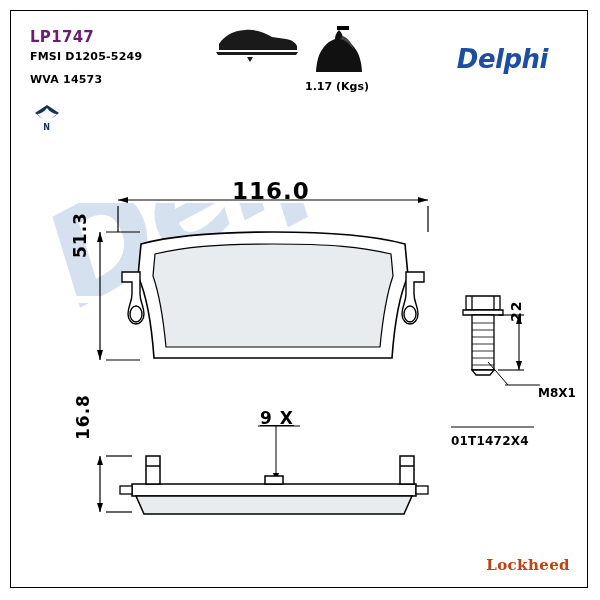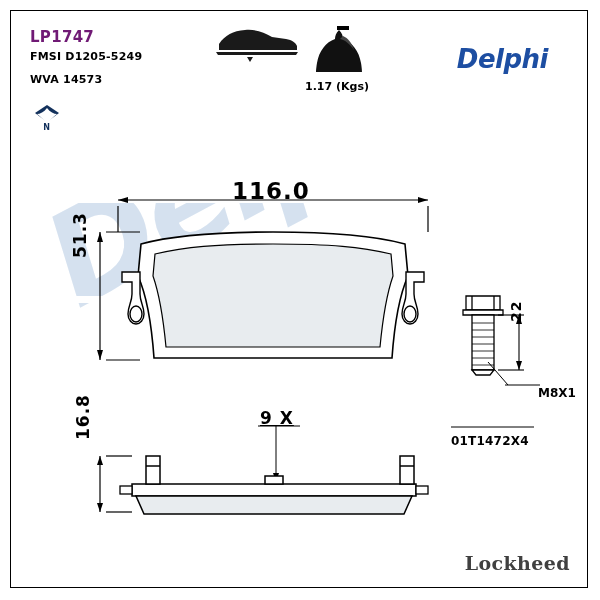--- a/index.html
+++ b/index.html
@@ -95,23 +95,23 @@
     font-weight: bold;
     font-style: italic;
     color: #1d4ea2;
     letter-spacing: -0.5px;
   }
   .lockheed {
     position: absolute;
     right: 30px;
     bottom: 26px;
     font-family: "DejaVu Serif", serif;
-    font-size: 19px;
-    font-weight: bold;
-    color: #404040;
+    font-size: 15px;
+    font-weight: bold;
+    color: #c2410c;
     letter-spacing: 0.4px;
   }
   .weight-label {
     position: absolute;
     left: 305px;
     top: 80px;
     width: 90px;
     font-size: 11px;
     font-weight: bold;
     color: #000;

